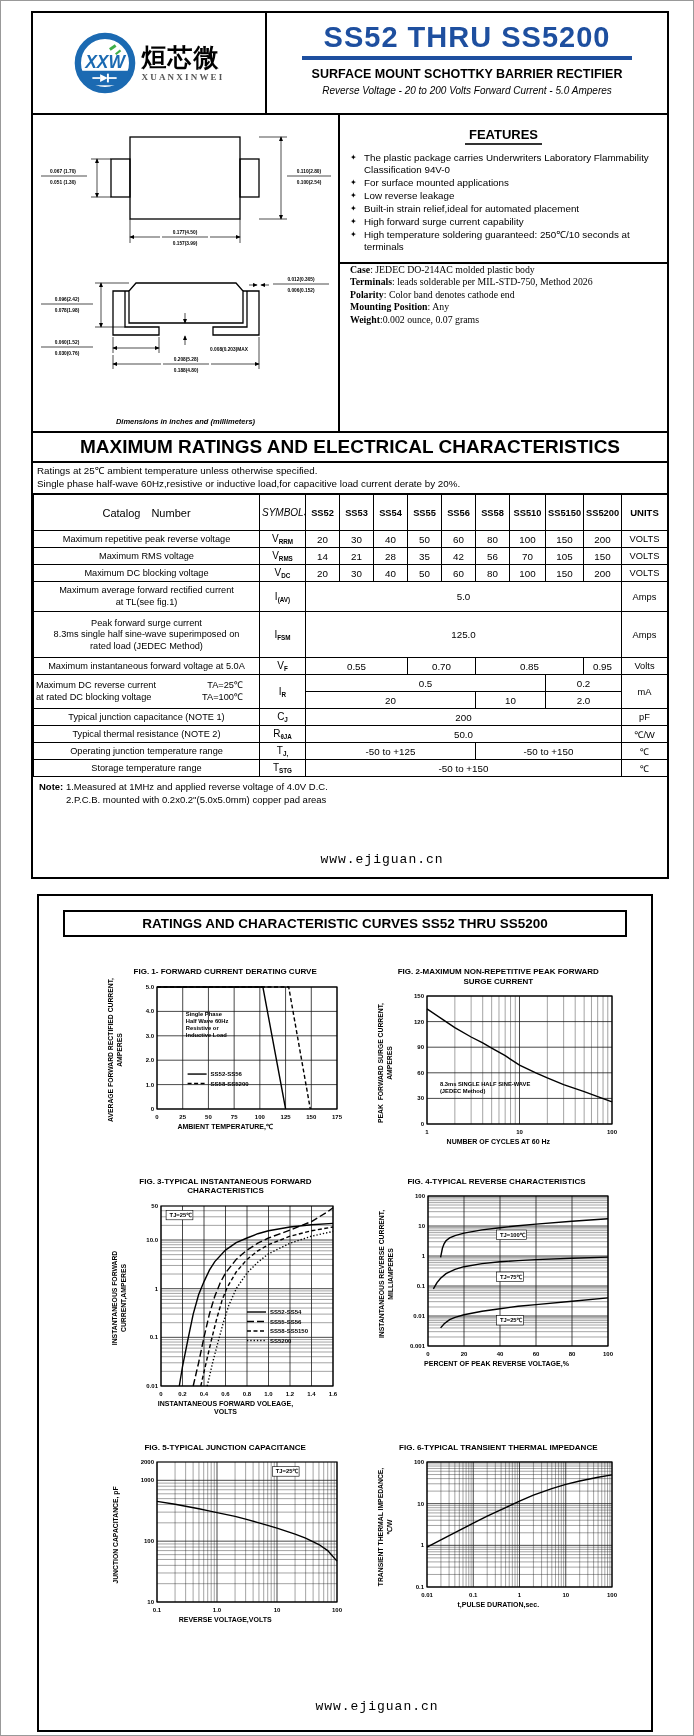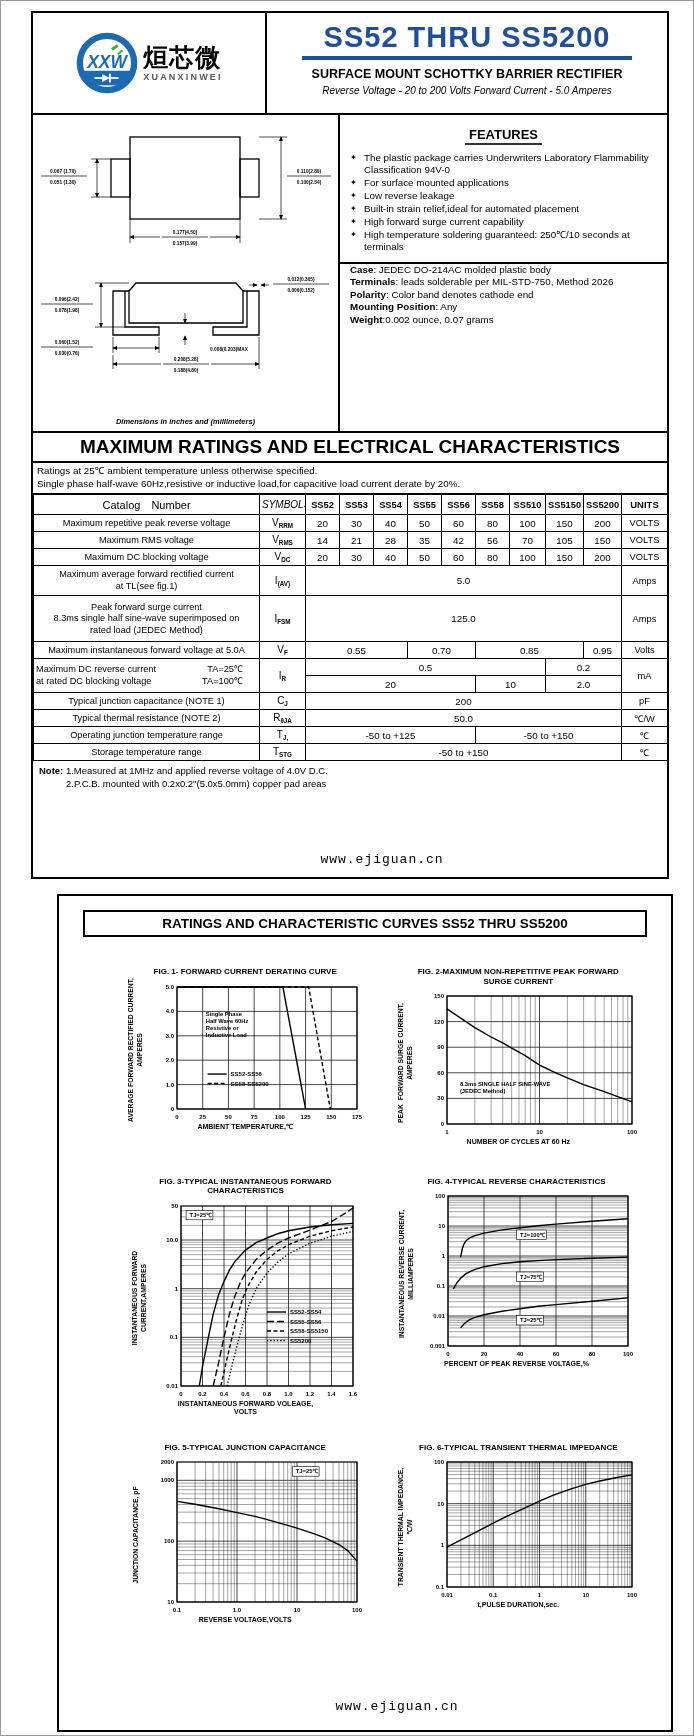--- a/index.html
+++ b/index.html
@@ -1,61 +1,61 @@
 <!DOCTYPE html>
 <html><head>
 <meta charset="utf-8">
 <style>
   html,body{margin:0;padding:0;background:#fff;}
   body{font-family:"Liberation Sans",sans-serif;color:#000;}
   .sheet{position:relative;width:694px;height:1736px;background:#fff;border:1px solid #999;box-sizing:border-box;overflow:hidden;}
   .page{position:absolute;border:2px solid #000;box-sizing:border-box;background:#fff;}
   .page1{left:30px;top:10px;width:638px;height:868px;}
-  .page2{left:56px;top:893px;width:616px;height:838px;}
+  .page2{left:36px;top:893px;width:616px;height:838px;}
 
   
   .p1-header{display:flex;height:100px;border-bottom:2px solid #000;}
   .logo-area{width:232px;border-right:2px solid #000;display:flex;align-items:center;justify-content:center;gap:4px;}
   .logo-txt{display:flex;flex-direction:column;line-height:1;}
   .logo-cn{font-size:25px;font-weight:bold;letter-spacing:1px;}
-  .logo-en{font-size:9px;font-weight:bold;color:#555;letter-spacing:2.2px;margin-top:3px;}
+  .logo-en{font-size:9px;font-weight:bold;color:#555;letter-spacing:2.2px;margin-top:3px;font-family:Liberation Serif, serif;}
   .title-area{flex:1;text-align:center;padding-top:8px;}
   .main-title{display:inline-block;color:#1e4f9f;font-size:29px;font-weight:bold;border-bottom:4px solid #1e4f9f;padding:0 22px 2px;letter-spacing:1px;}
   .subtitle{font-size:12.5px;font-weight:bold;margin-top:7px;}
   .tagline{font-size:10px;font-style:italic;margin-top:4px;}
 
   
   .p1-cols{display:flex;height:316px;}
   .pkg-col{width:305px;border-right:2px solid #000;position:relative;overflow:hidden;}
   .pkg-title-wrap{text-align:center;margin-top:8px;}
   .uhead{display:inline-block;font-size:13px;font-weight:bold;border-bottom:2px solid #333;padding:0 4px 1px;}
   .pkg-caption{position:absolute;bottom:5px;width:100%;text-align:center;font-size:7.5px;font-style:italic;font-weight:bold;}
   .feat-col{flex:1;padding:0 10px;overflow:hidden;}
   .feat-head-wrap,.mech-head-wrap{text-align:center;margin-top:10px;margin-bottom:7px;}
   .feat-item{display:flex;font-size:9.8px;line-height:1.22;margin-bottom:1px;}
   .feat-bullet{width:14px;flex:none;font-size:8px;padding-top:1px;}
   .mech-sep{border-top:2px solid #000;margin:9px -10px 0;}
-  .mech-line{font-size:9.8px;line-height:1.28;}
+  .mech-line{font-size:9.8px;line-height:1.28;font-family:Liberation Serif, serif;}
   .mech-line b{font-weight:bold;}
 
   
   .ratings-band{border-top:2px solid #000;border-bottom:2px solid #000;text-align:center;font-size:19px;font-weight:bold;padding:3px 0;}
   .conditions{font-size:9.8px;line-height:1.3;padding:2px 4px 3px;border-bottom:1px solid #000;}
   table.ratings{table-layout:fixed;width:634px;border-collapse:collapse;}
   table.ratings td,table.ratings th{border:1px solid #000;padding:0 2px;overflow:hidden;text-align:center;vertical-align:middle;}
   th.cat{font-size:11px;font-weight:normal;text-align:left;padding-left:18px;word-spacing:8px;}
   th.symh{font-size:10px;font-style:italic;font-weight:normal;margin-top:28px;}
   th.part{font-size:9.3px;font-weight:bold;}
   th.unitsh{font-size:9.5px;font-weight:bold;}
   td.lbl{font-size:9.2px;text-align:left;padding-left:4px;line-height:1.25;}
   td.sym{font-size:10px;}
   td.sym .sub{font-size:6.3px;vertical-align:-2px;font-weight:bold;}
   td.val{font-size:9.8px;}
   td.unit{font-size:9.3px;}
-  tr.hrow{height:20px;}
+  tr.hrow{height:36px;}
   tr.r1{height:17px;} tr.r2{height:30px;} tr.r3{height:46px;}
   .split{display:flex;justify-content:space-between;padding-right:14px;}
   .notes{font-size:9.5px;padding:4px 16px 0 6px;line-height:1.35;}
   .notes .n2{margin-left:27px;}
   .footer-url{position:absolute;width:100%;text-align:center;font-family:"Liberation Mono",monospace;font-size:13px;letter-spacing:1px;padding-left:32px;}
   .page1 .footer-url{bottom:10px;}
   .page2 .footer-url{bottom:16px;}
 
   
   .p2-titlebox{margin:14px 24px 0;border:2px solid #000;text-align:center;font-size:13.5px;font-weight:bold;padding:4px 0;}

